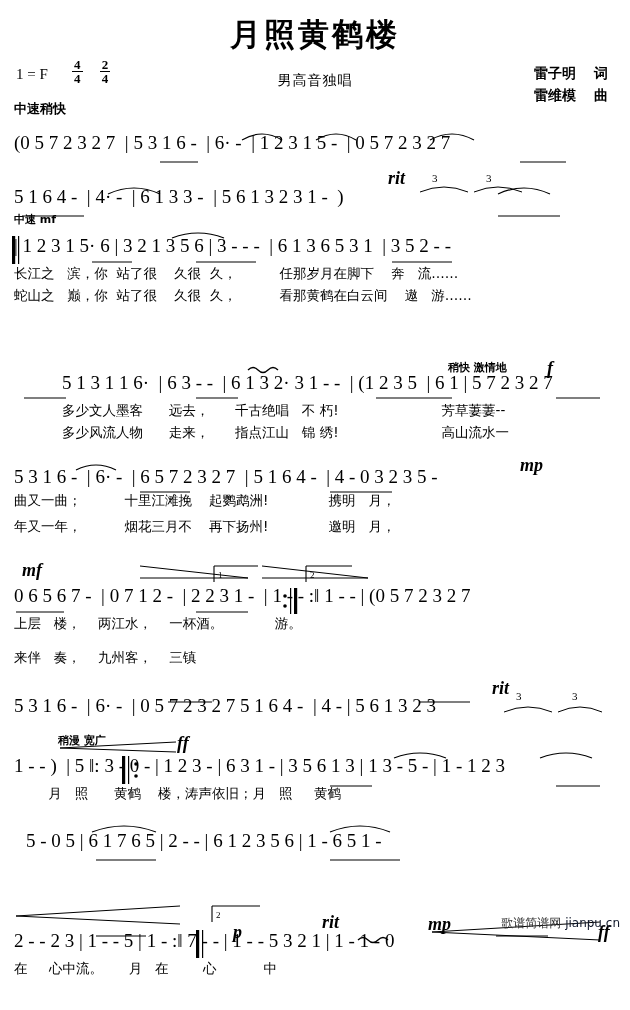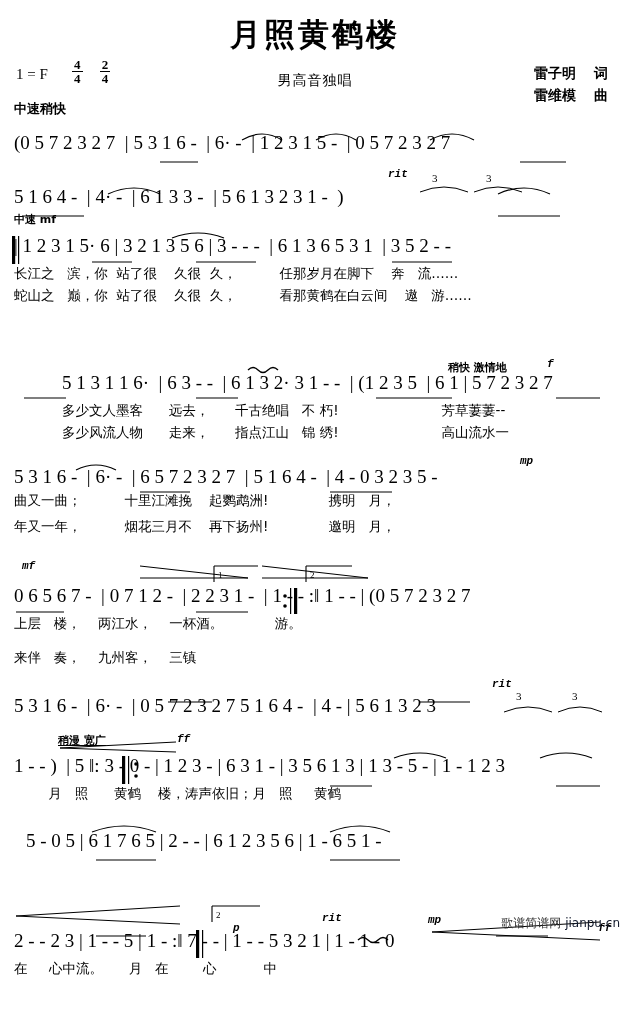--- a/index.html
+++ b/index.html
@@ -106,24 +106,24 @@
     letter-spacing: 0px;
   }
   .mark {
     position: absolute;
     font-family: "DejaVu Sans", sans-serif;
     font-size: 11px;
     font-weight: bold;
   }
   .mark-it {
     position: absolute;
-    font-family: Liberation Mono, monospace;
+    font-family: Liberation Serif, serif;
     font-style: italic;
     font-weight: bold;
-    font-size: 11px;
+    font-size: 18px;
   }
   .site {
     position: absolute;
     right: 10px;
     bottom: 6px;
     font-family: "DejaVu Sans", sans-serif;
     font-size: 12px;
     color: #333;
   }
   .site .blue { color: #0f172a; }
@@ -207,21 +207,21 @@
 
   <div class="sys" style="top:695px;">
     <div class="notes">5 3 1 6 -  | 6· -  | 0 5 7 2 3 2 7 5 1 6 4 -  | 4 - | 5 6 1 3 2 3</div>
   </div>
   <div class="mark-it" style="left:492px; top:678px;">rit</div>
 
   <div class="sys" style="top:755px;">
     <div class="notes">1 - - )  | 5 ‖: 3 - 0 - | 1 2 3 - | 6 3 1 - | 3 5 6 1 3 | 1 3 - 5 - | 1 - 1 2 3</div>
     <div class="lyric" style="margin-top:8px;">        月   照      黄鹤    楼，涛声依旧；月   照     黄鹤</div>
   </div>
-  <div class="mark" style="left:58px; top:733px;text-decoration:underline;">稍漫  宽广</div>
+  <div class="mark" style="left:58px; top:733px;">稍漫  宽广</div>
   <div class="mark-it" style="left:177px; top:733px;">ff</div>
 
   <div class="sys" style="top:830px;padding-left:12px;">
     <div class="notes">5 - 0 5 | 6 1 7 6 5 | 2 - - | 6 1 2 3 5 6 | 1 - 6 5 1 -</div>
   </div>
 
   <div class="sys" style="top:930px;">
     <div class="notes">2 - - 2 3 | 1 - - 5 | 1 - :‖ 7 - - | 1 - - 5 3 2 1 | 1 - 1 - 0</div>
     <div class="lyric" style="margin-top:8px;">在     心中流。      月   在        心           中</div>
   </div>

